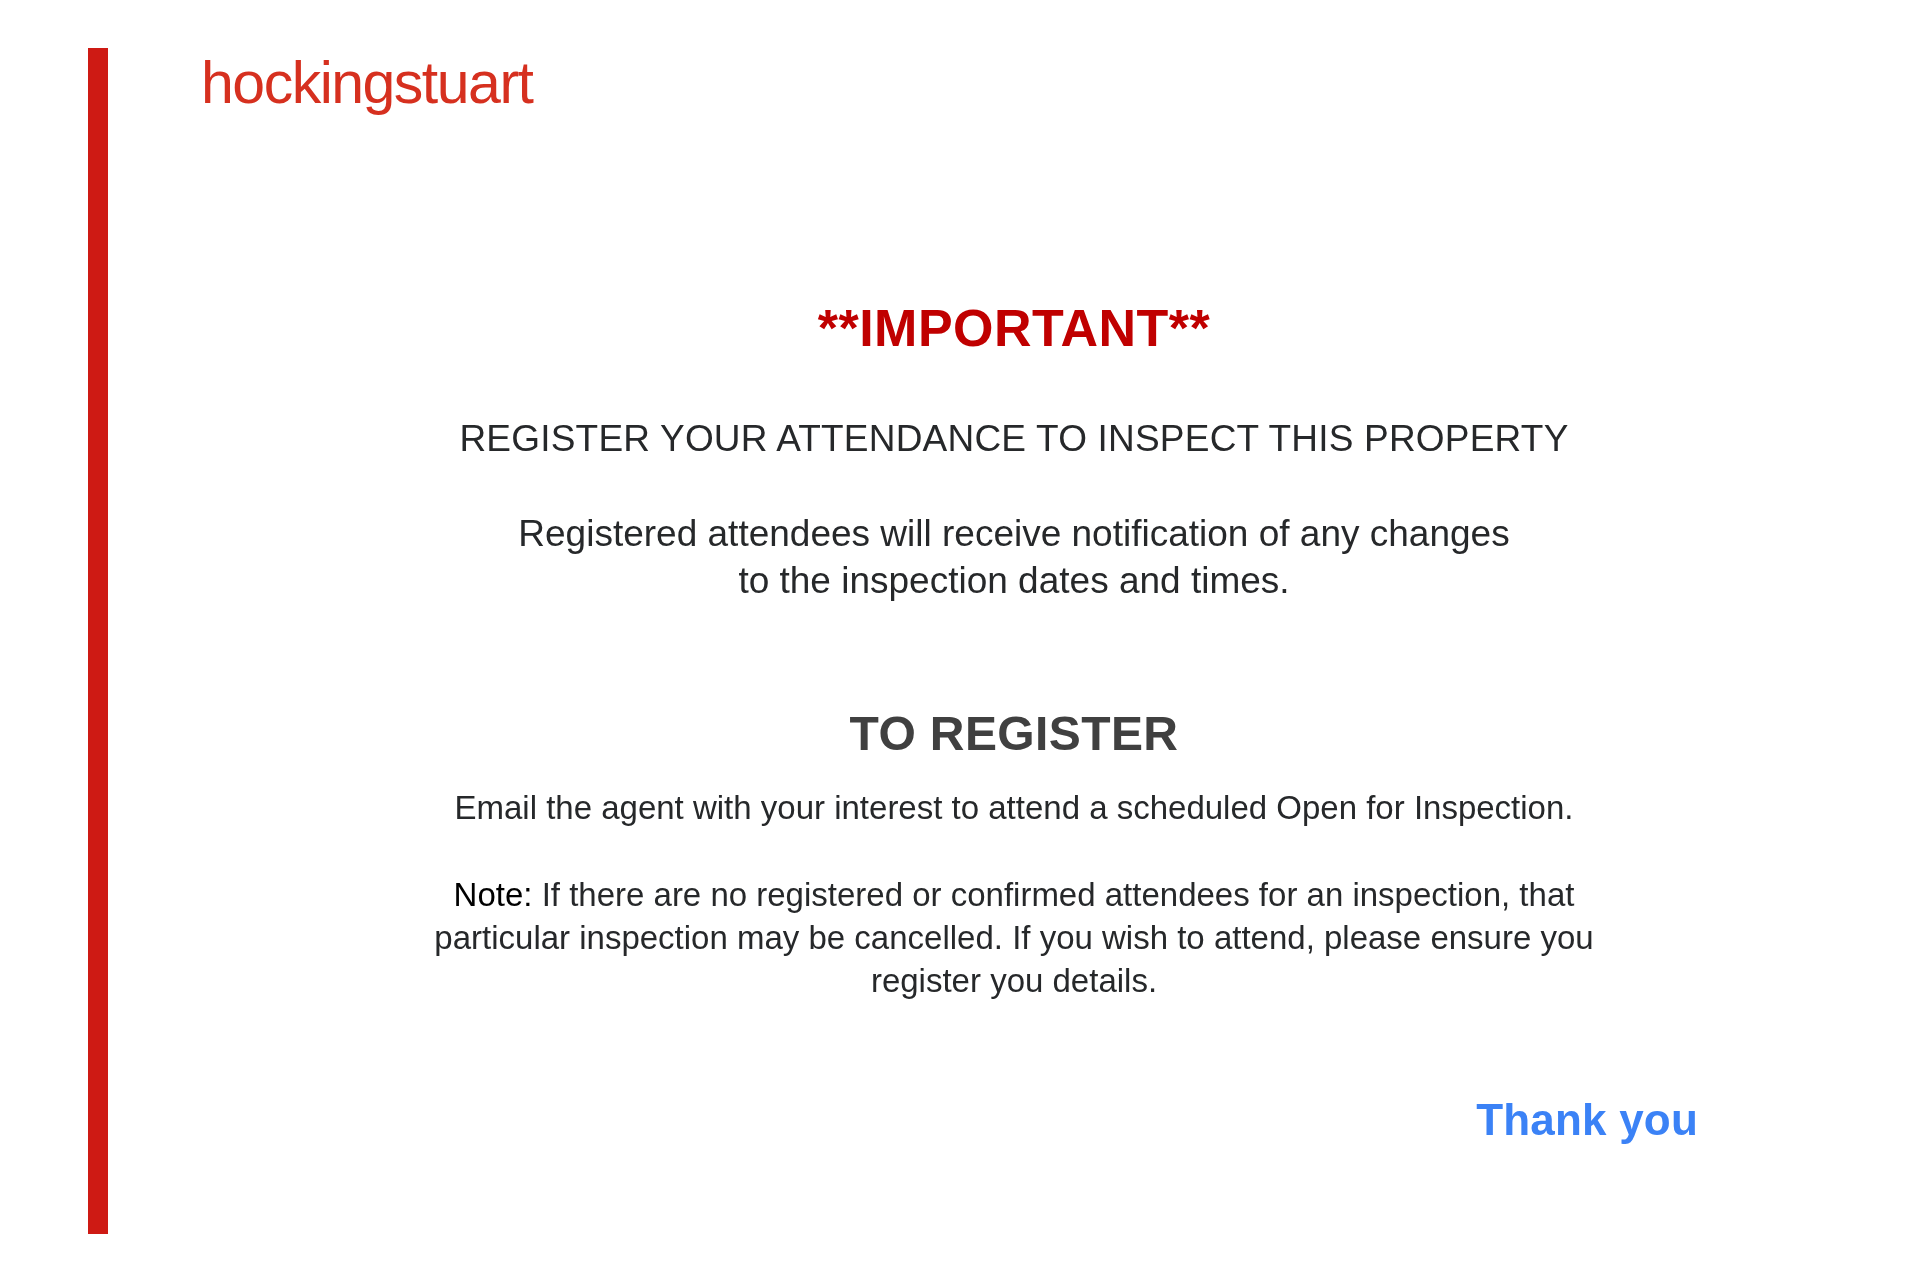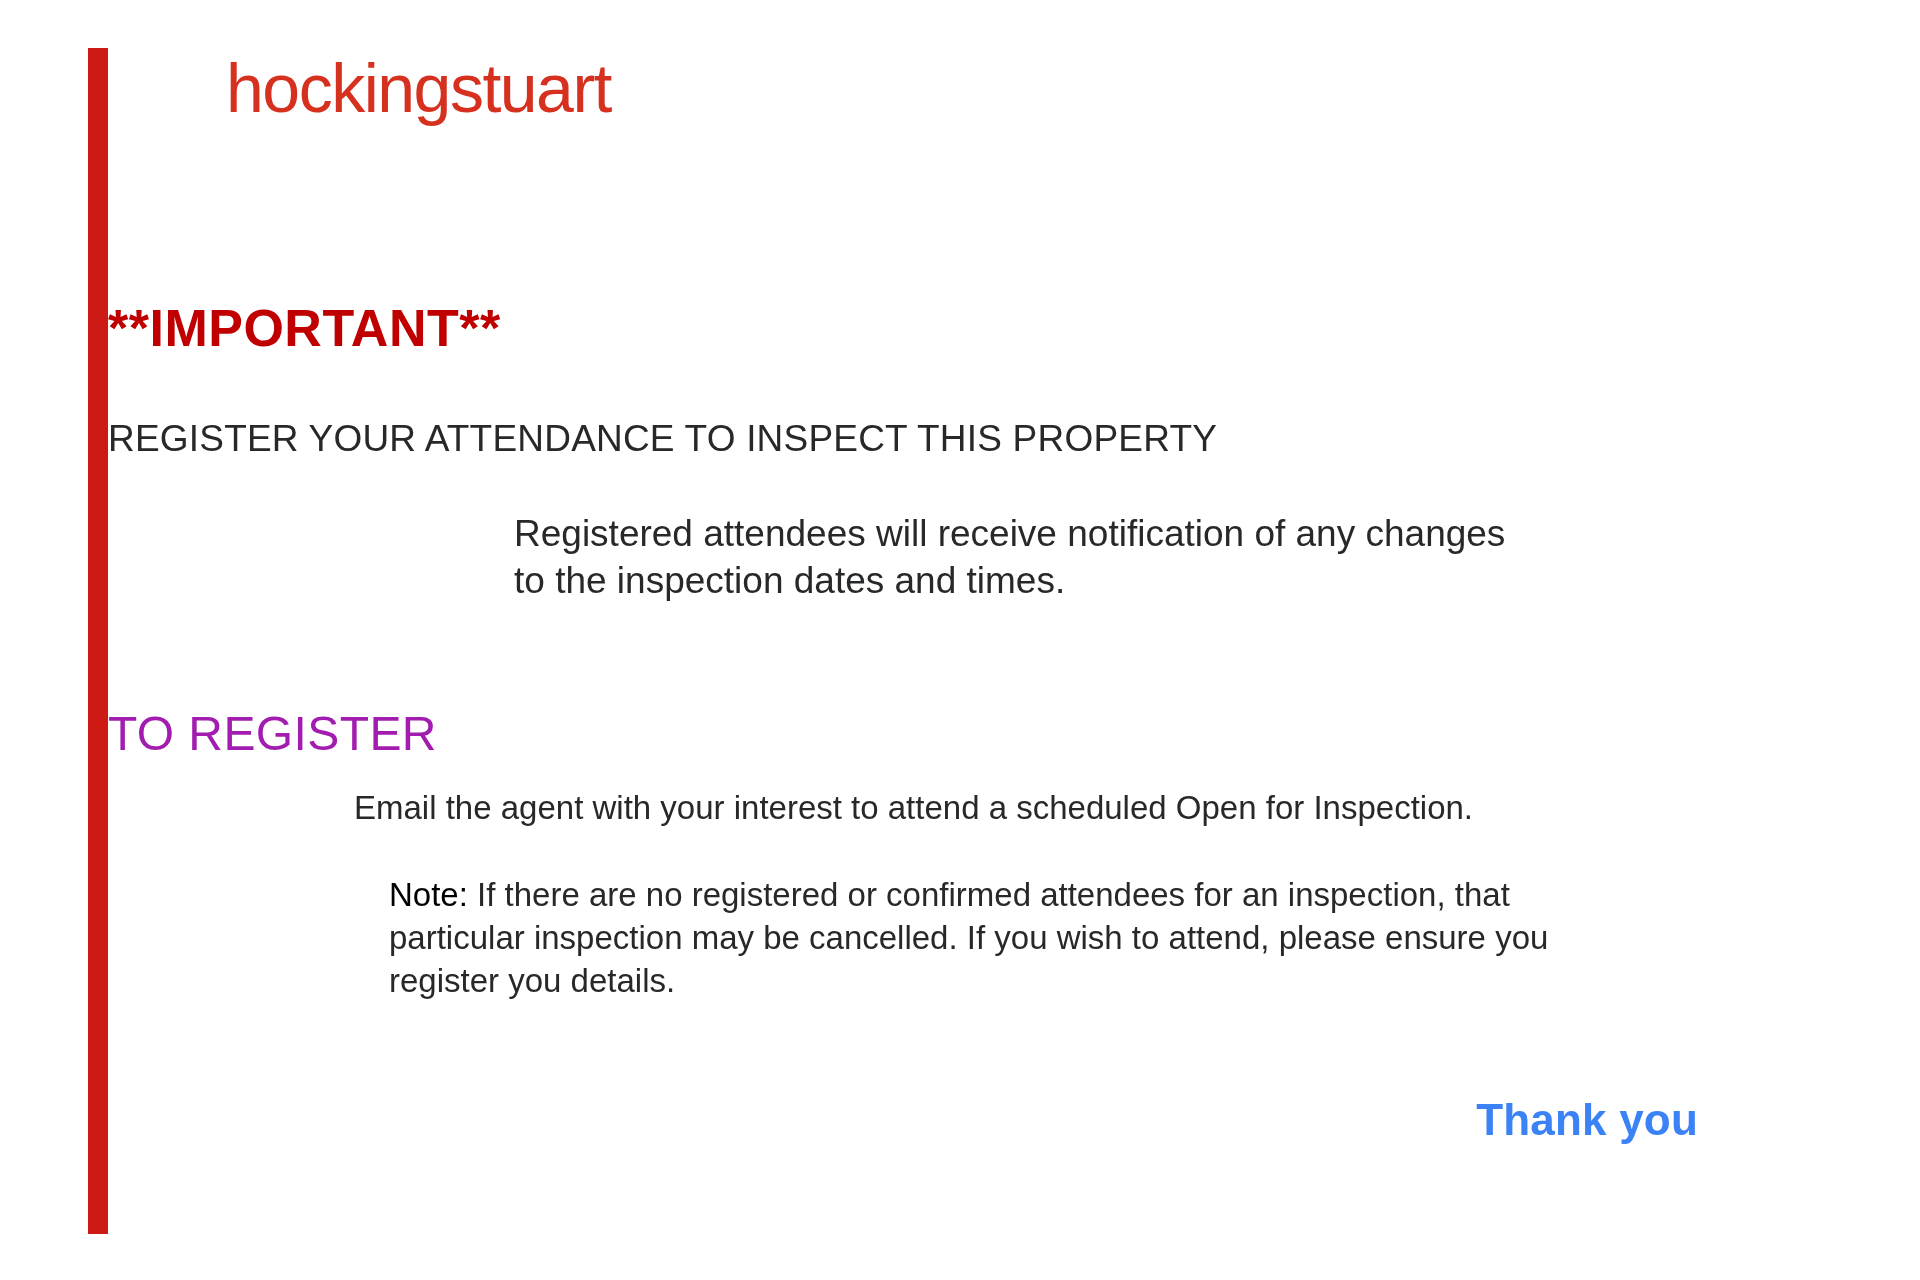--- a/index.html
+++ b/index.html
@@ -27,38 +27,38 @@
     left: 88px;
     top: 48px;
     width: 20px;
     height: 1186px;
     background: #CE1A14;
   }
 
   
   .brand {
     position: absolute;
-    left: 226px;
+    left: 201px;
     top: 54px;
     font-family: "Liberation Sans", sans-serif;
-    font-size: 68px;
+    font-size: 59px;
     line-height: 1;
     font-weight: 400;
     letter-spacing: -1.5px;
     color: #D6301F;
     white-space: nowrap;
   }
 
   
   .content {
     position: absolute;
     left: 108px;
     top: 300px;
     width: 1812px;
-    text-align: left;
+    text-align: center;
   }
 
   .heading-important {
     font-size: 52px;
     font-weight: bold;
     color: #C00000;
     letter-spacing: 0.5px;
     line-height: 1.1;
     margin: 0;
   }
@@ -76,22 +76,22 @@
     font-size: 37px;
     font-weight: 400;
     color: #26282A;
     line-height: 1.28;
     margin: 48px auto 16px auto;
     max-width: 1000px;
   }
 
   .heading-register {
     font-size: 48px;
-    font-weight: normal;
-    color: #a21caf;
+    font-weight: bold;
+    color: #404040;
     letter-spacing: 0.4px;
     line-height: 1.1;
     margin: 104px 0 0 0;
   }
 
   .para-email {
     font-size: 33px;
     font-weight: 400;
     color: #26282A;
     line-height: 1.3;

